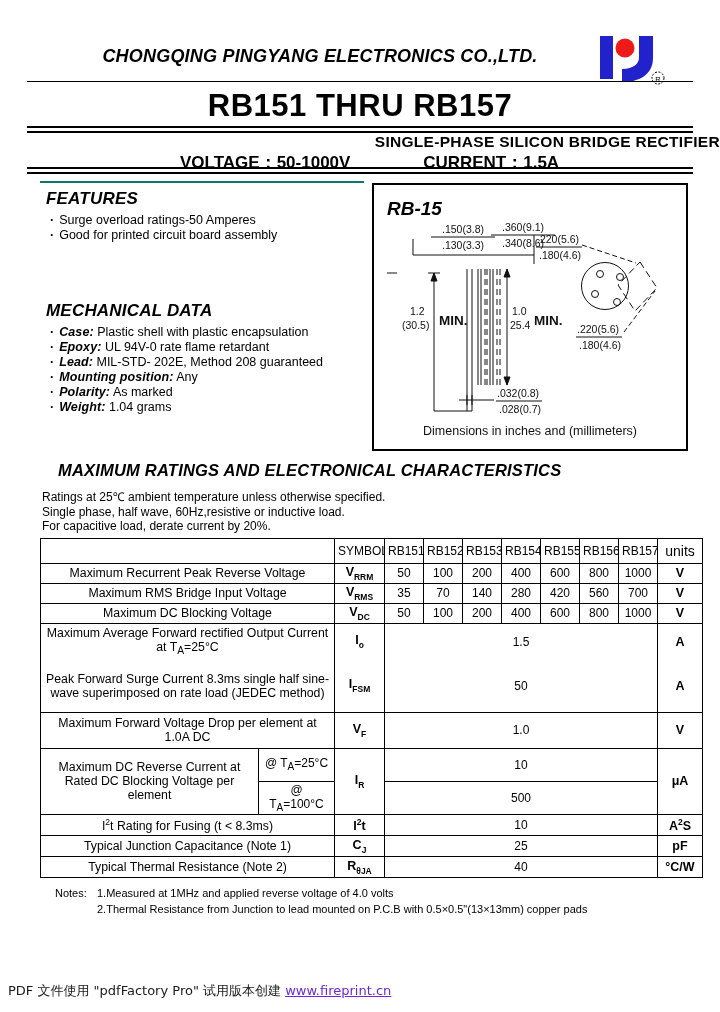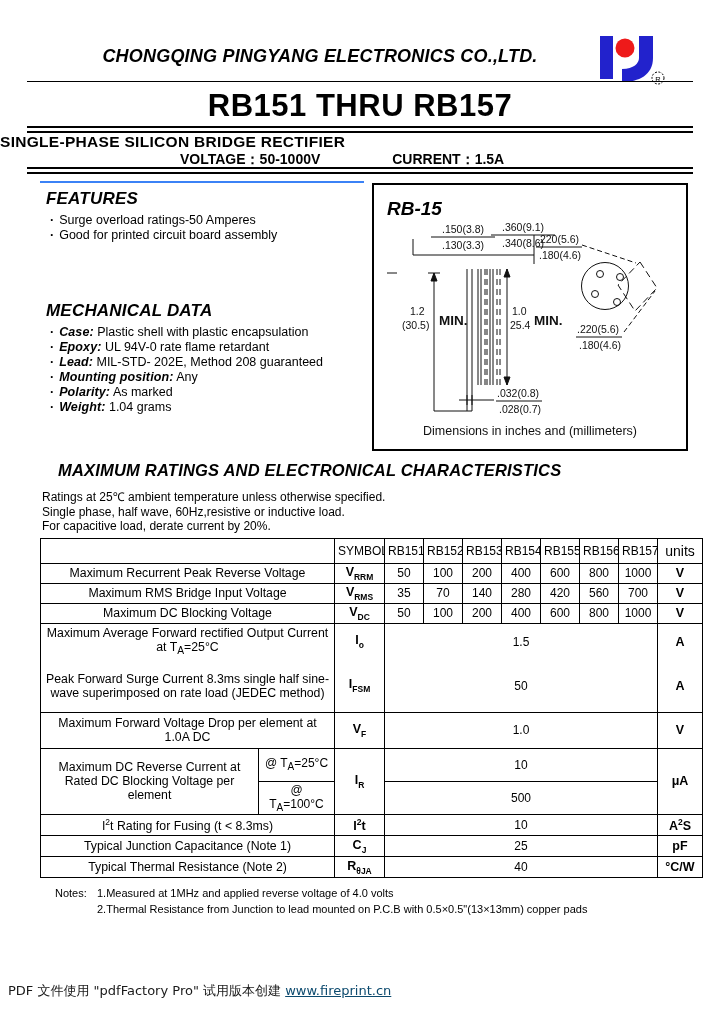--- a/index.html
+++ b/index.html
@@ -10,26 +10,26 @@
   
   .company{ position:absolute; top:46px; left:0; right:80px; text-align:center;
     font-size:18px; font-style:italic; font-weight:bold; letter-spacing:.2px;}
   .logo{ position:absolute; top:36px; left:600px; }
   .thin-rule{ position:absolute; top:81px; left:27px; right:27px; border-top:1.5px solid #000; }
   .doc-title{ position:absolute; top:88px; left:0; right:0; text-align:center;
     font-size:31px; font-weight:bold; letter-spacing:.5px;}
   .drule{ position:absolute; left:27px; right:27px; height:3px;
     border-top:2px solid #000; border-bottom:2px solid #000;}
   .drule.r1{ top:126px; } .drule.r2{ top:167px; }
-  .subtitle{ position:absolute; top:133px; left:0; right:0; text-align:left;
+  .subtitle{ position:absolute; top:133px; left:0; right:0; text-align:right;
     font-size:15.5px; font-weight:bold; letter-spacing:.3px;}
-  .vc-row{ position:absolute; top:151px; left:180px; font-size:14px; font-weight:bold;}
+  .vc-row{ position:absolute; top:151px; left:180px; font-size:17px; font-weight:bold;}
   .vc-row .cur{ margin-left:68px; }
   
-  .left-col{ position:absolute; top:181px; left:40px; width:324px; border-top:2px solid #3b82f6; }
+  .left-col{ position:absolute; top:181px; left:40px; width:324px; border-top:2px solid #0f766e; }
   .sec-head{ font-size:17px; font-weight:bold; font-style:italic; margin:6px 0 4px 6px; letter-spacing:.2px;}
   .blist{ margin:0 0 0 10px; padding:0; list-style:none; font-size:12.5px; line-height:15px;}
   .blist li::before{ content:"·"; font-weight:bold; margin-right:5px; }
   .blist b i{ letter-spacing:.1px; }
   .mech-head{ margin-top:58px; }
   
   .diagram-box{ position:absolute; top:183px; left:372px; width:316px; height:268px;
     border:2px solid #000; box-sizing:border-box;}
   .diagram-box svg{ display:block; }
   .dg-label{ font-size:10.5px; fill:#111; }
@@ -55,21 +55,21 @@
   tr.io td{ border-bottom:none; } tr.ifsm td{ border-top:none; }
   tr.vrow td{ height:17px; }
   tr.io td{ height:34px; } tr.ifsm td{ height:50px; } tr.vf td{ height:33px; }
   tr.ir1 td{ height:30px; } tr.ir2 td{ height:18px; } tr.small td{ height:18px; }
   td.cond{ font-size:12px; }
   .notes{ display:flex; margin:7px 0 0 55px; font-size:11px; line-height:16px;}
   .notes .nlabel{ width:42px; flex:none;}
   
   .footer{ position:absolute; top:982px; left:8px; font-size:13px; color:#1a1a1a;
     font-family:"DejaVu Sans", sans-serif;}
-  .footer a{ color:#0c4a6e; text-decoration:underline; cursor:pointer;}
+  .footer a{ color:#6d28d9; text-decoration:underline; cursor:pointer;}
 </style>
 </head>
 <body>
 
 <div class="page">
 
   <div class="company">CHONGQING PINGYANG ELECTRONICS CO.,LTD.</div>
 
   <div class="logo">
     <svg width="66" height="50" viewBox="0 0 66 50">

